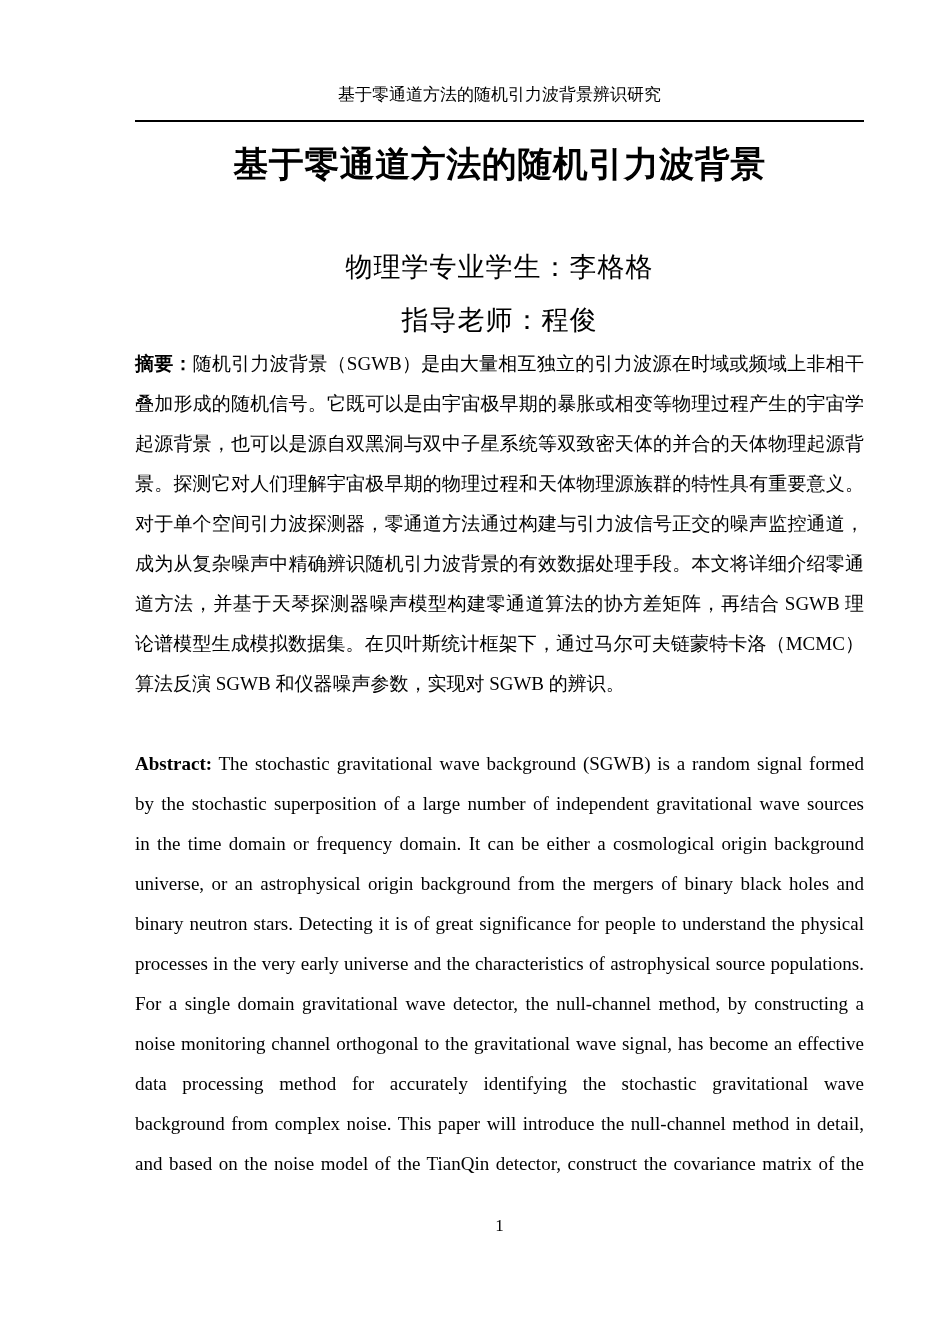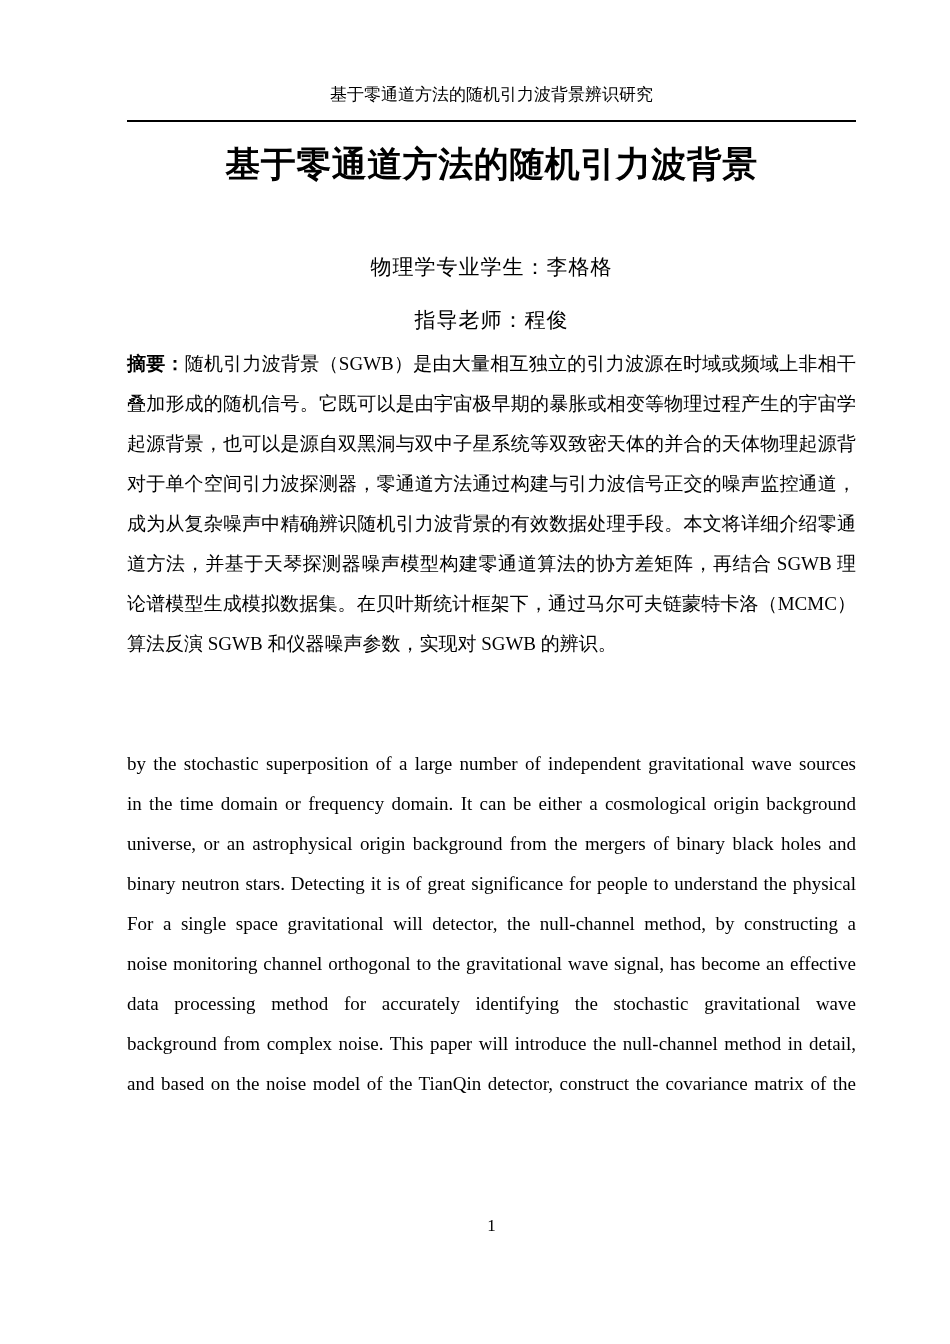--- a/index.html
+++ b/index.html
@@ -10,21 +10,21 @@
   body {
     width: 950px;
     height: 1344px;
     position: relative;
     font-family: "Liberation Serif", serif;
     color: #000000;
     overflow: hidden;
   }
   .abs {
     position: absolute;
-    left: 127px;
+    left: 135px;
     width: 729px;
   }
   
   .running-header {
     top: 84px;
     text-align: center;
     font-size: 17px;
     line-height: 22px;
   }
   .header-rule {
@@ -38,21 +38,21 @@
     text-align: center;
     font-family: Liberation Serif, serif;
     font-weight: bold;
     font-size: 35px;
     line-height: 54px;
     letter-spacing: 0.5px;
   }
   
   .byline {
     text-align: center;
-    font-size: 21px;
+    font-size: 27px;
     line-height: 34px;
     letter-spacing: 1px;
   }
   .byline.student { top: 250px; }
   .byline.supervisor { top: 303px; }
   
   .zh-abstract { top: 344px; }
   .en-abstract { top: 744px; }
   .line {
     height: 40px;
@@ -89,35 +89,38 @@
 
 <div class="abs byline student">物理学专业学生：李格格</div>
 
 <div class="abs byline supervisor">指导老师：程俊</div>
 
 <div class="abs zh-abstract">
   <div class="line"><span class="lbl">摘要：</span><span>随机引力波背景（SGWB）是由大量相互独立的引力波源在时域或频域上非相干</span></div>
   <div>
       <div class="line">叠加形成的随机信号。它既可以是由宇宙极早期的暴胀或相变等物理过程产生的宇宙学</div>
       <div class="line">起源背景，也可以是源自双黑洞与双中子星系统等双致密天体的并合的天体物理起源背</div>
+      <div class="line">景。探测它对人们理解宇宙极早期的物理过程和天体物理源族群的特性具有重要意义。</div>
       <div class="line">对于单个空间引力波探测器，零通道方法通过构建与引力波信号正交的噪声监控通道，</div>
       <div class="line">成为从复杂噪声中精确辨识随机引力波背景的有效数据处理手段。本文将详细介绍零通</div>
       <div class="line">道方法，并基于天琴探测器噪声模型构建零通道算法的协方差矩阵，再结合 SGWB 理</div>
       <div class="line">论谱模型生成模拟数据集。在贝叶斯统计框架下，通过马尔可夫链蒙特卡洛（MCMC）</div>
       <div class="line partial">算法反演 SGWB 和仪器噪声参数，实现对 SGWB 的辨识。</div>
     </div>
 </div>
 
 <div class="abs en-abstract">
+  <div class="line"><span class="lbl">Abstract:</span><span> The stochastic gravitational wave background (SGWB) is a random signal formed</span></div>
   <div>
       <div class="line">by the stochastic superposition of a large number of independent gravitational wave sources</div>
       <div class="line">in the time domain or frequency domain. It can be either a cosmological origin background</div>
       <div class="line">universe, or an astrophysical origin background from the mergers of binary black holes and</div>
       <div class="line">binary neutron stars. Detecting it is of great significance for people to understand the physical</div>
-      <div class="line">For a single space gravitational will detector, the null-channel method, by constructing a</div>
+      <div class="line">processes in the very early universe and the characteristics of astrophysical source populations.</div>
+      <div class="line">For a single domain gravitational wave detector, the null-channel method, by constructing a</div>
       <div class="line">noise monitoring channel orthogonal to the gravitational wave signal, has become an effective</div>
       <div class="line">data processing method for accurately identifying the stochastic gravitational wave</div>
       <div class="line">background from complex noise. This paper will introduce the null-channel method in detail,</div>
       <div class="line">and based on the noise model of the TianQin detector, construct the covariance matrix of the</div>
     </div>
 </div>
 
 <div class="abs page-number">1</div>
 
 </body></html>

